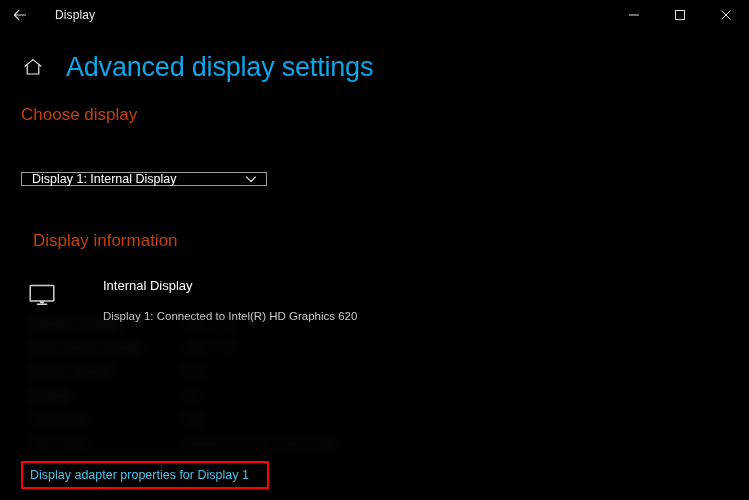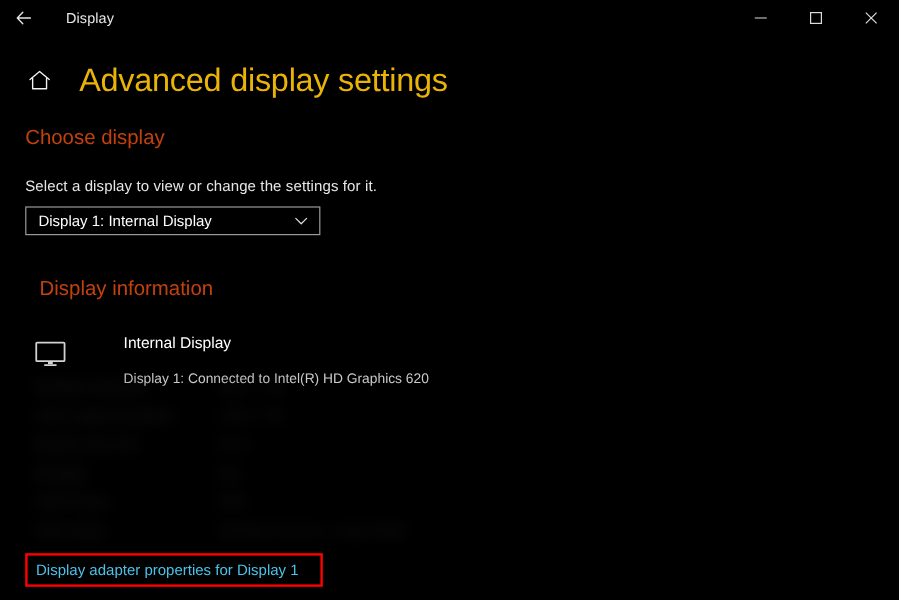--- a/index.html
+++ b/index.html
@@ -83,21 +83,21 @@
     display: flex;
     align-items: center;
     justify-content: center;
     cursor: default;
   }
   #home-button svg { display: block; }
 
   #page-title {
     font-size: 27px;
     font-weight: 400;
-    color: #eab308;
+    color: #0ea5e9;
     margin-left: 16px;
     letter-spacing: -0.2px;
     white-space: nowrap;
   }
 
   
   #content {
     position: absolute;
     top: 105px;
     left: 0;
@@ -118,21 +118,21 @@
     margin-left: 21px;
     letter-spacing: 0.1px;
   }
 
   
   #display-select {
     position: absolute;
     left: 21px;
     top: 67px;
     width: 246px;
-    height: 24px;
+    height: 14px;
     background: #000000;
     border: 1px solid #9a9a9a;
     display: flex;
     align-items: center;
     cursor: default;
   }
   #display-select-value {
     font-size: 12.5px;
     color: #ffffff;
     margin-left: 10px;
@@ -288,21 +288,20 @@
       </svg>
     </span>
   </div>
   <div id="page-title">Advanced display settings</div>
 </div>
 
 <div id="content">
 
   <div class="section-heading">Choose display</div>
 
-  <div class="body-text" style="margin-top:23px;">Select a display to view or change the settings for it.</div>
 
   <div id="display-select">
     <span id="display-select-value">Display 1: Internal Display</span>
     <span id="display-select-chevron">
       <svg width="14" height="14" viewBox="0 0 14 14">
         <path d="M2.5 5 L7 9.5 L11.5 5" stroke="#d8d8d8" stroke-width="1.1" fill="none" stroke-linecap="round" stroke-linejoin="round"></path>
       </svg>
     </span>
   </div>
 

